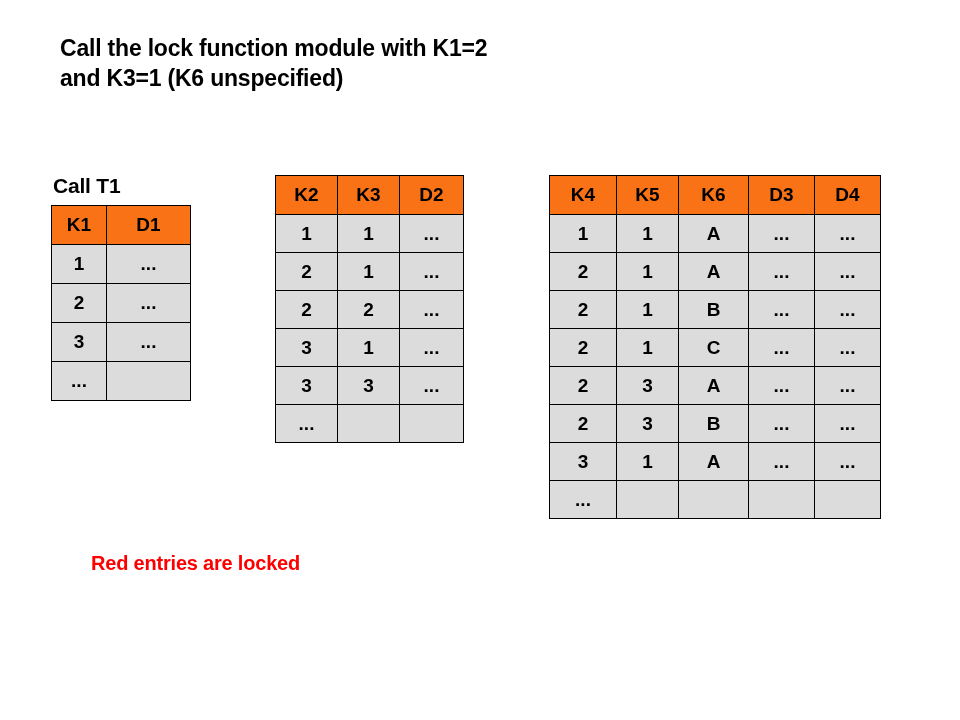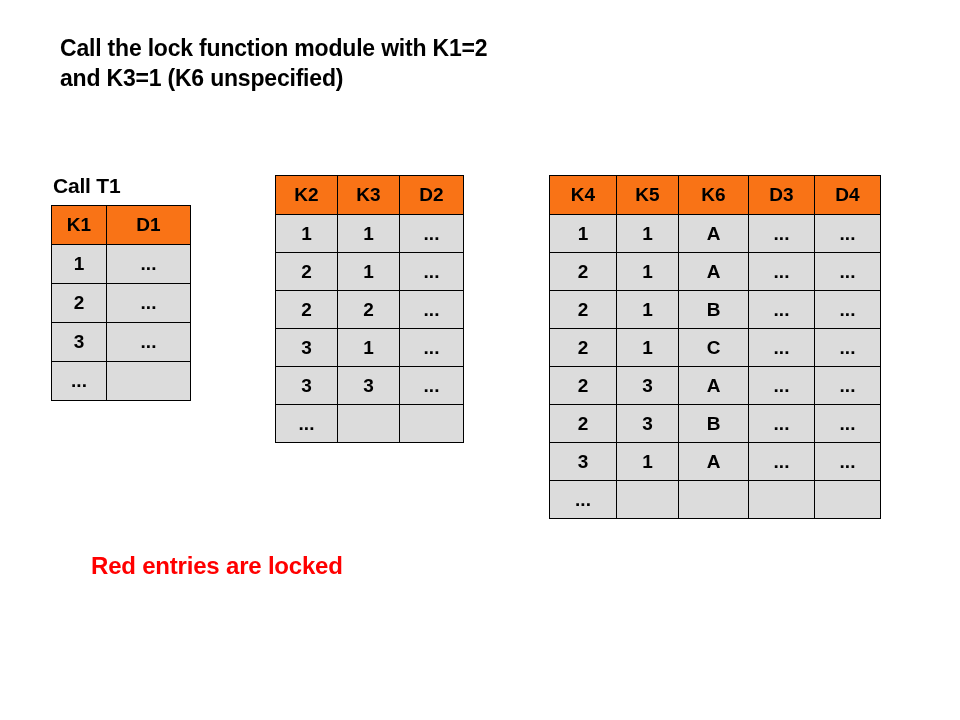--- a/index.html
+++ b/index.html
@@ -95,21 +95,21 @@
   #table-t3 col.c-5 { width: 66px; }
   #table-t3 td { height: 37px; line-height: 37px; }
 
   .tail-row td { height: 24px; line-height: 18px; vertical-align: top; }
 
   
   #legend-note {
     position: absolute;
     left: 91px;
     top: 552px;
-    font-size: 24px;
+    font-size: 20px;
     font-weight: bold;
     color: #ff0000;
     letter-spacing: -0.2px;
     white-space: nowrap;
   }
 </style>
 </head>
 <body>
 
 <div id="slide-title">Call the lock function module with K1=2

